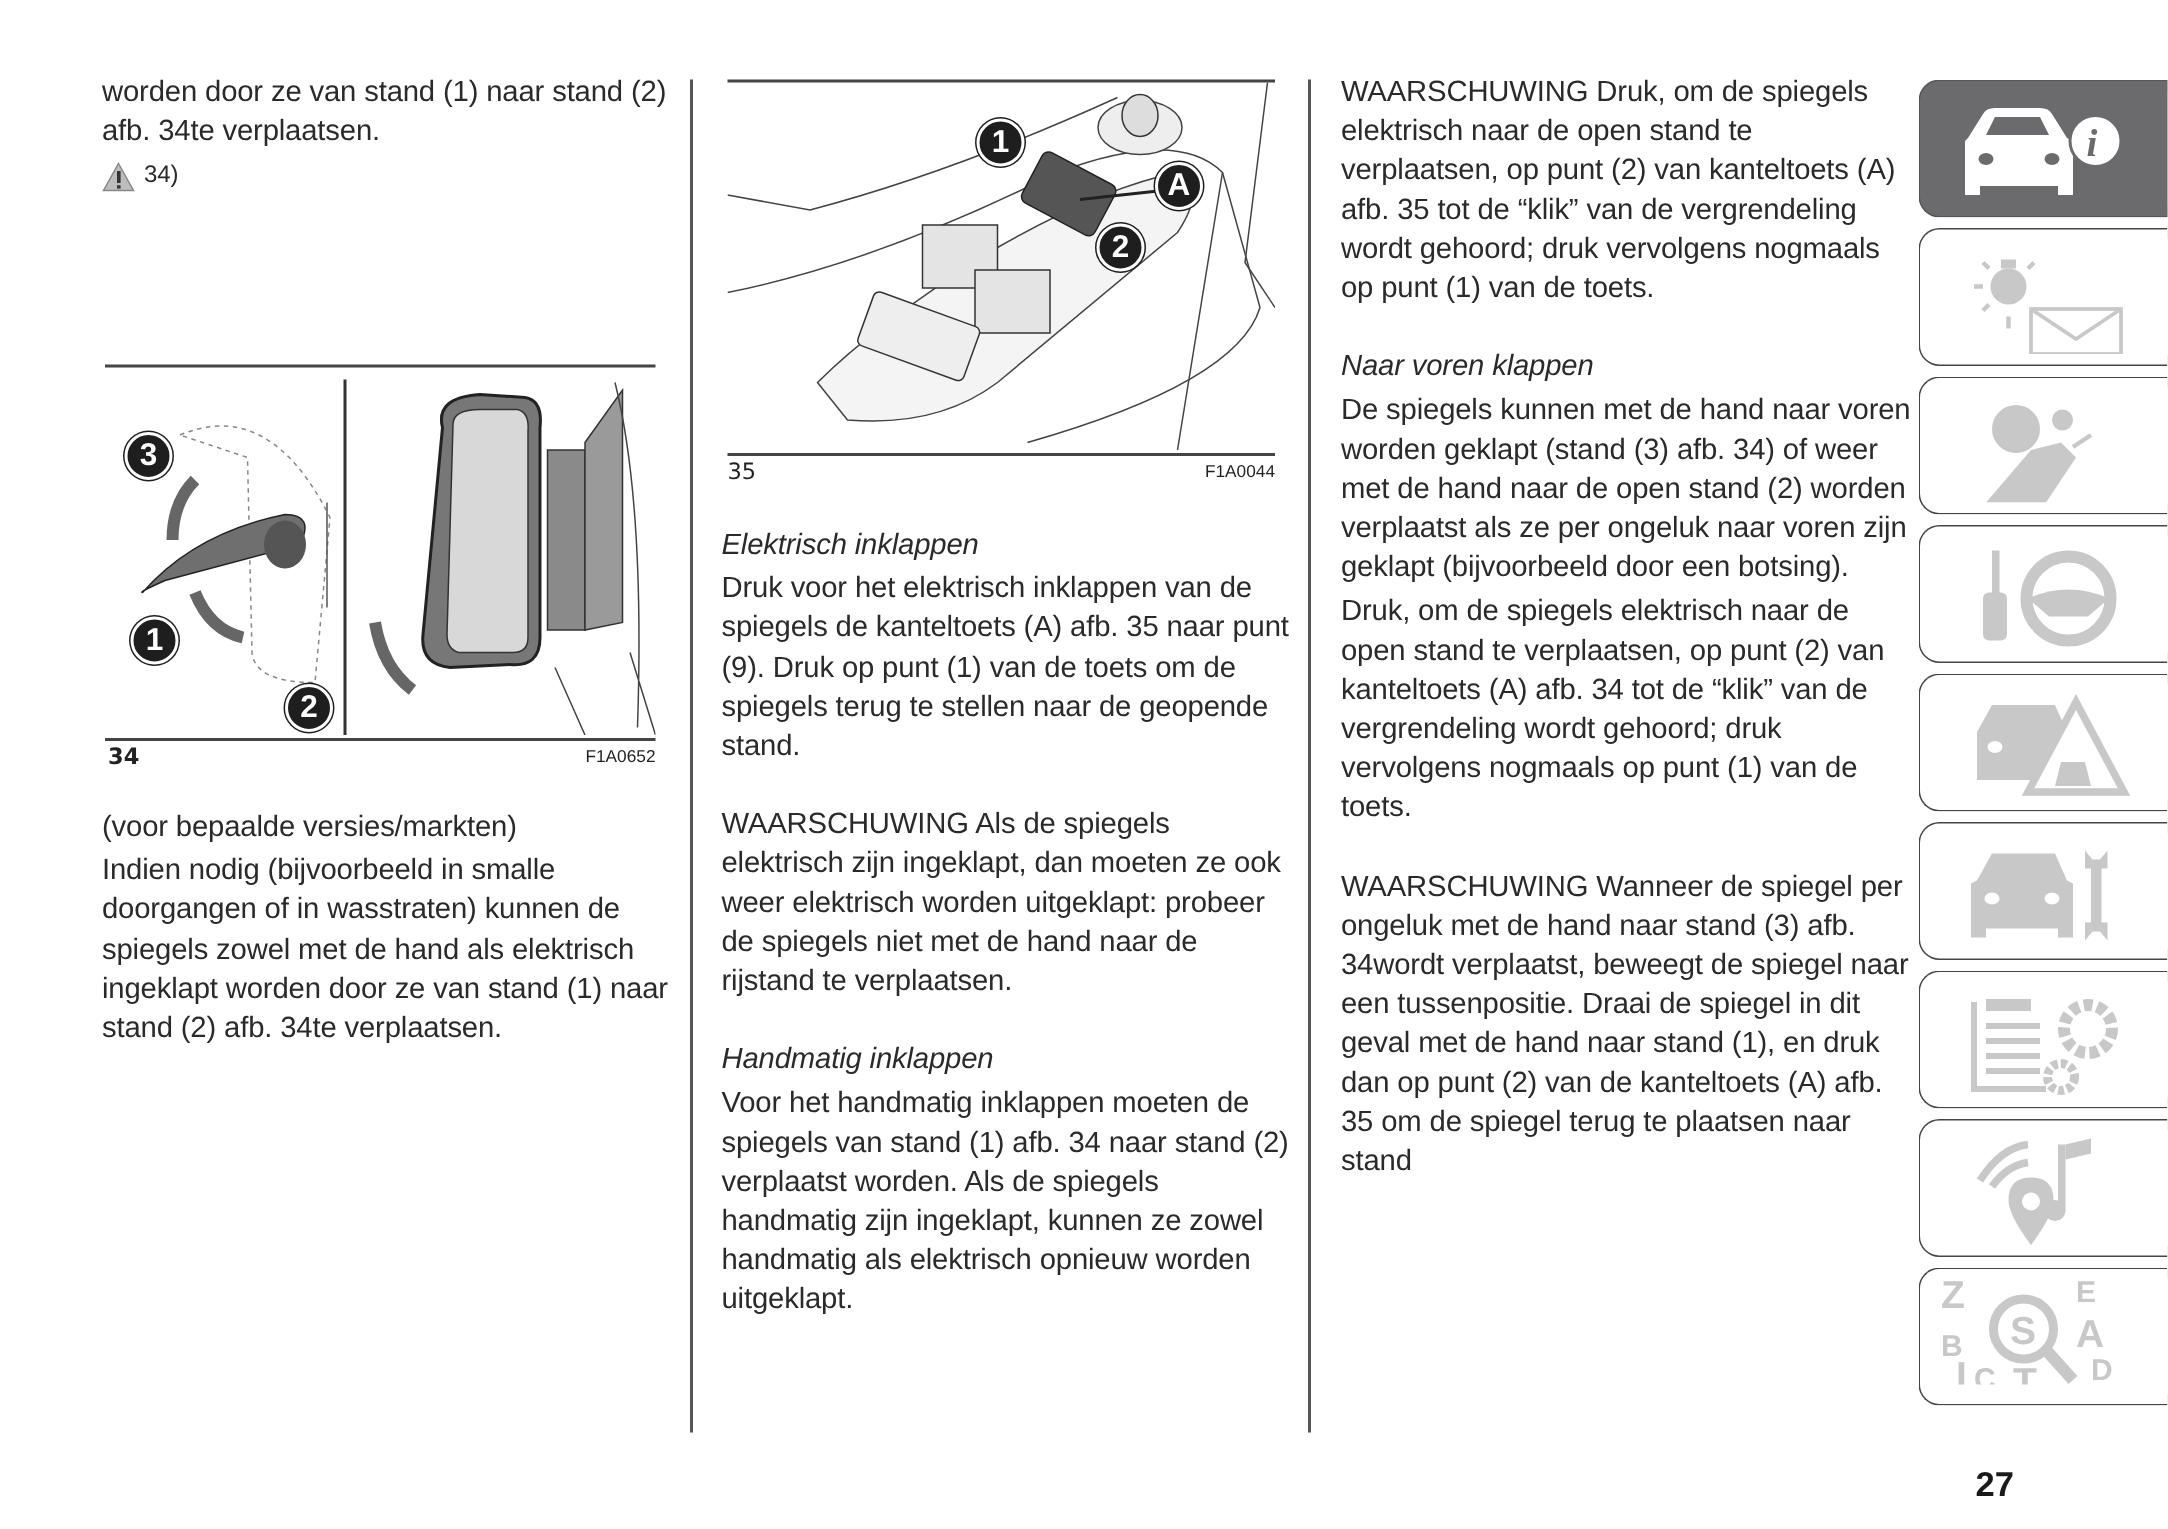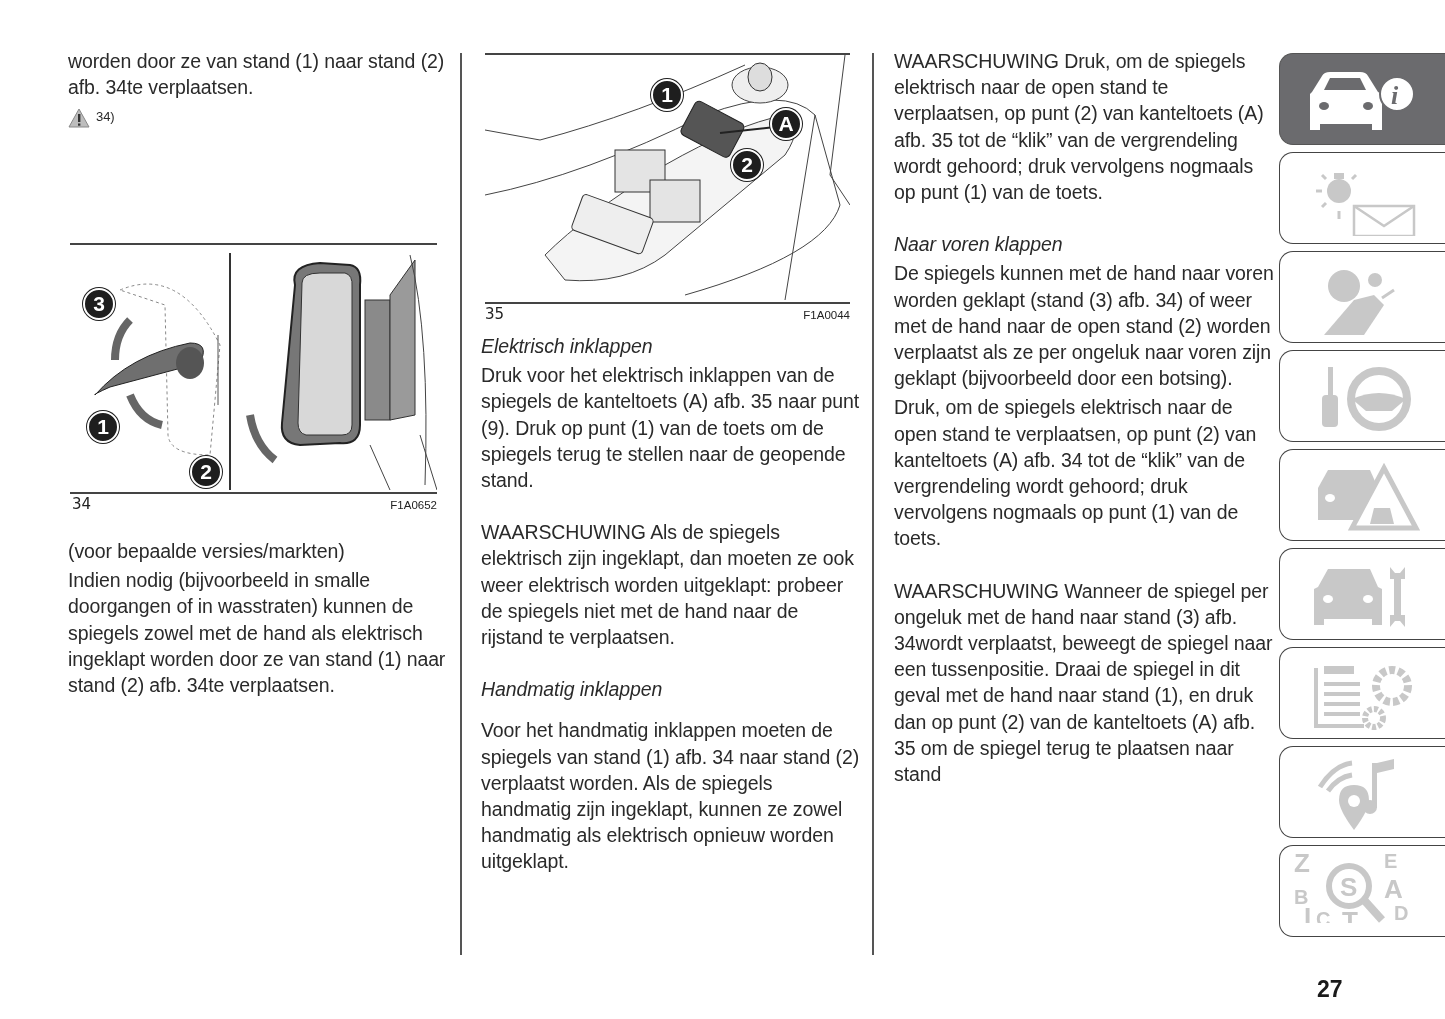--- a/index.html
+++ b/index.html
@@ -7,21 +7,21 @@
          font-family:"Liberation Sans", sans-serif; color:#2a2a2a; }
   .col { position:absolute; top:48px; font-size:19.5px; line-height:26.2px; letter-spacing:-0.1px; }
   .col p { margin:0; }
   .col1 { left:68px; width:380px; }
   .col2 { left:481px; width:380px; }
   .col3 { left:894px; width:380px; }
   .vdiv { position:absolute; width:2px; background:#555; }
   .sub { font-style:italic; }
   .h2 { font-weight:bold; font-size:20.5px; color:#1a1a1a; }
   .gap { height:26px; }
-  .warn-ref { display:flex; align-items:center; gap:6px; margin-top:4px; font-size:13px; }
+  .warn-ref { display:flex; align-items:center; gap:6px; margin-top:4px; font-size:16px; }
   .fig { position:absolute; }
   .fig .rule { position:absolute; left:0; right:0; height:1.5px; background:#444; }
   .fig .num { position:absolute; font-size:15px; font-family:"DejaVu Sans", sans-serif; color:#222; }
   .fig .code { position:absolute; font-size:11.5px; color:#222; right:0; }
   .callout { position:absolute; width:28px; height:28px; border-radius:50%; background:#1e1e1e; color:#fff;
              font-weight:bold; font-size:21px; display:flex; align-items:center; justify-content:center; border:2px solid #fff; box-shadow:0 0 0 1px #1e1e1e; }
   .tabs { position:absolute; left:1279px; top:53px; width:166px; }
   .tab { position:relative; height:92px; margin-bottom:7px; border:1.5px solid #444; border-right:none;
          border-radius:14px 0 0 14px; box-sizing:border-box; background:#fff; }
   .tab.active { background:#6b6b6e; border-color:#555; }
@@ -59,21 +59,21 @@
     <path d="M232,38 Q232,28 250,28 L275,28 Q283,30 282,42 L282,180 Q282,190 272,190 L236,190 Q228,188 228,178Z" fill="#d8d8d8" stroke="#333"></path>
     <rect x="295" y="55" width="25" height="120" fill="#8a8a8a" stroke="#333"></rect>
     <path d="M320,50 L345,15 L345,170 L320,175Z" fill="#9a9a9a" stroke="#333"></path>
     <path d="M180,170 Q185,200 205,215" fill="none" stroke="#666" stroke-width="8"></path>
     <path d="M340,10 Q360,90 355,240 M350,190 L367,245 M300,200 L320,245" fill="none" stroke="#444" stroke-width="1"></path>
   </svg>
   <div class="callout" style="left:13px;top:45px;">3</div>
   <div class="callout" style="left:17px;top:168px;">1</div>
   <div class="callout" style="left:120px;top:213px;">2</div>
   <div class="rule" style="top:249px"></div>
-  <div class="num" style="left:2px;top:252px;">34</div>
+  <div class="num" style="left:2px;top:252px;font-weight:bold;">34</div>
   <div class="code" style="top:256px;">F1A0652</div>
 </div>
 
 <div class="col col1" style="top:538px">
   <p>(voor bepaalde versies/markten)</p>
   <p style="margin-top:3px">Indien nodig (bijvoorbeeld in smalle doorgangen of in wasstraten) kunnen de spiegels zowel met de hand als elektrisch ingeklapt worden door ze van stand (1) naar stand (2) afb. 34te verplaatsen.</p>
 </div>
 
 <div class="vdiv" style="left:460px; top:53px; height:902px;"></div>
 <div class="vdiv" style="left:872px; top:53px; height:902px;"></div>
@@ -93,28 +93,28 @@
     <path d="M330,60 L300,245 M360,0 L345,120 L365,150" fill="none" stroke="#444"></path>
   </svg>
   <div class="callout" style="left:166px;top:26px;">1</div>
   <div class="callout" style="left:285px;top:55px;">A</div>
   <div class="callout" style="left:246px;top:96px;">2</div>
   <div class="rule" style="top:249px"></div>
   <div class="num" style="left:0px;top:252px;">35</div>
   <div class="code" style="top:256px;">F1A0044</div>
 </div>
 
-<div class="col col2" style="top:333px">
+<div class="col col2" style="top:350px">
   <p class="sub">Elektrisch inklappen</p>
   <p style="margin-top:3px">Druk voor het elektrisch inklappen van de spiegels de kanteltoets (A) afb. 35 naar punt (9). Druk op punt (1) van de toets om de spiegels terug te stellen naar de geopende stand.</p>
   <div class="gap"></div>
   <p>WAARSCHUWING Als de spiegels elektrisch zijn ingeklapt, dan moeten ze ook weer elektrisch worden uitgeklapt: probeer de spiegels niet met de hand naar de rijstand te verplaatsen.</p>
   <div class="gap"></div>
   <p class="sub">Handmatig inklappen</p>
-  <p style="margin-top:15px">Voor het handmatig inklappen moeten de spiegels van stand (1) afb. 34 naar stand (2) verplaatst worden. Als de spiegels handmatig zijn ingeklapt, kunnen ze zowel handmatig als elektrisch opnieuw worden uitgeklapt.</p>
+  <p style="margin-top:3px">Voor het handmatig inklappen moeten de spiegels van stand (1) afb. 34 naar stand (2) verplaatst worden. Als de spiegels handmatig zijn ingeklapt, kunnen ze zowel handmatig als elektrisch opnieuw worden uitgeklapt.</p>
 </div>
 
 <div class="col col3">
   <p>WAARSCHUWING Druk, om de spiegels elektrisch naar de open stand te verplaatsen, op punt (2) van kanteltoets (A) afb. 35 tot de “klik” van de vergrendeling wordt gehoord; druk vervolgens nogmaals op punt (1) van de toets.</p>
   <div class="gap"></div>
   <p class="sub">Naar voren klappen</p>
   <p style="margin-top:3px">De spiegels kunnen met de hand naar voren worden geklapt (stand (3) afb. 34) of weer met de hand naar de open stand (2) worden verplaatst als ze per ongeluk naar voren zijn geklapt (bijvoorbeeld door een botsing).</p>
   <p style="margin-top:3px">Druk, om de spiegels elektrisch naar de open stand te verplaatsen, op punt (2) van kanteltoets (A) afb. 34 tot de “klik” van de vergrendeling wordt gehoord; druk vervolgens nogmaals op punt (1) van de toets.</p>
   <div class="gap"></div>
   <p>WAARSCHUWING Wanneer de spiegel per ongeluk met de hand naar stand (3) afb. 34wordt verplaatst, beweegt de spiegel naar een tussenpositie. Draai de spiegel in dit geval met de hand naar stand (1), en druk dan op punt (2) van de kanteltoets (A) afb. 35 om de spiegel terug te plaatsen naar stand</p>

